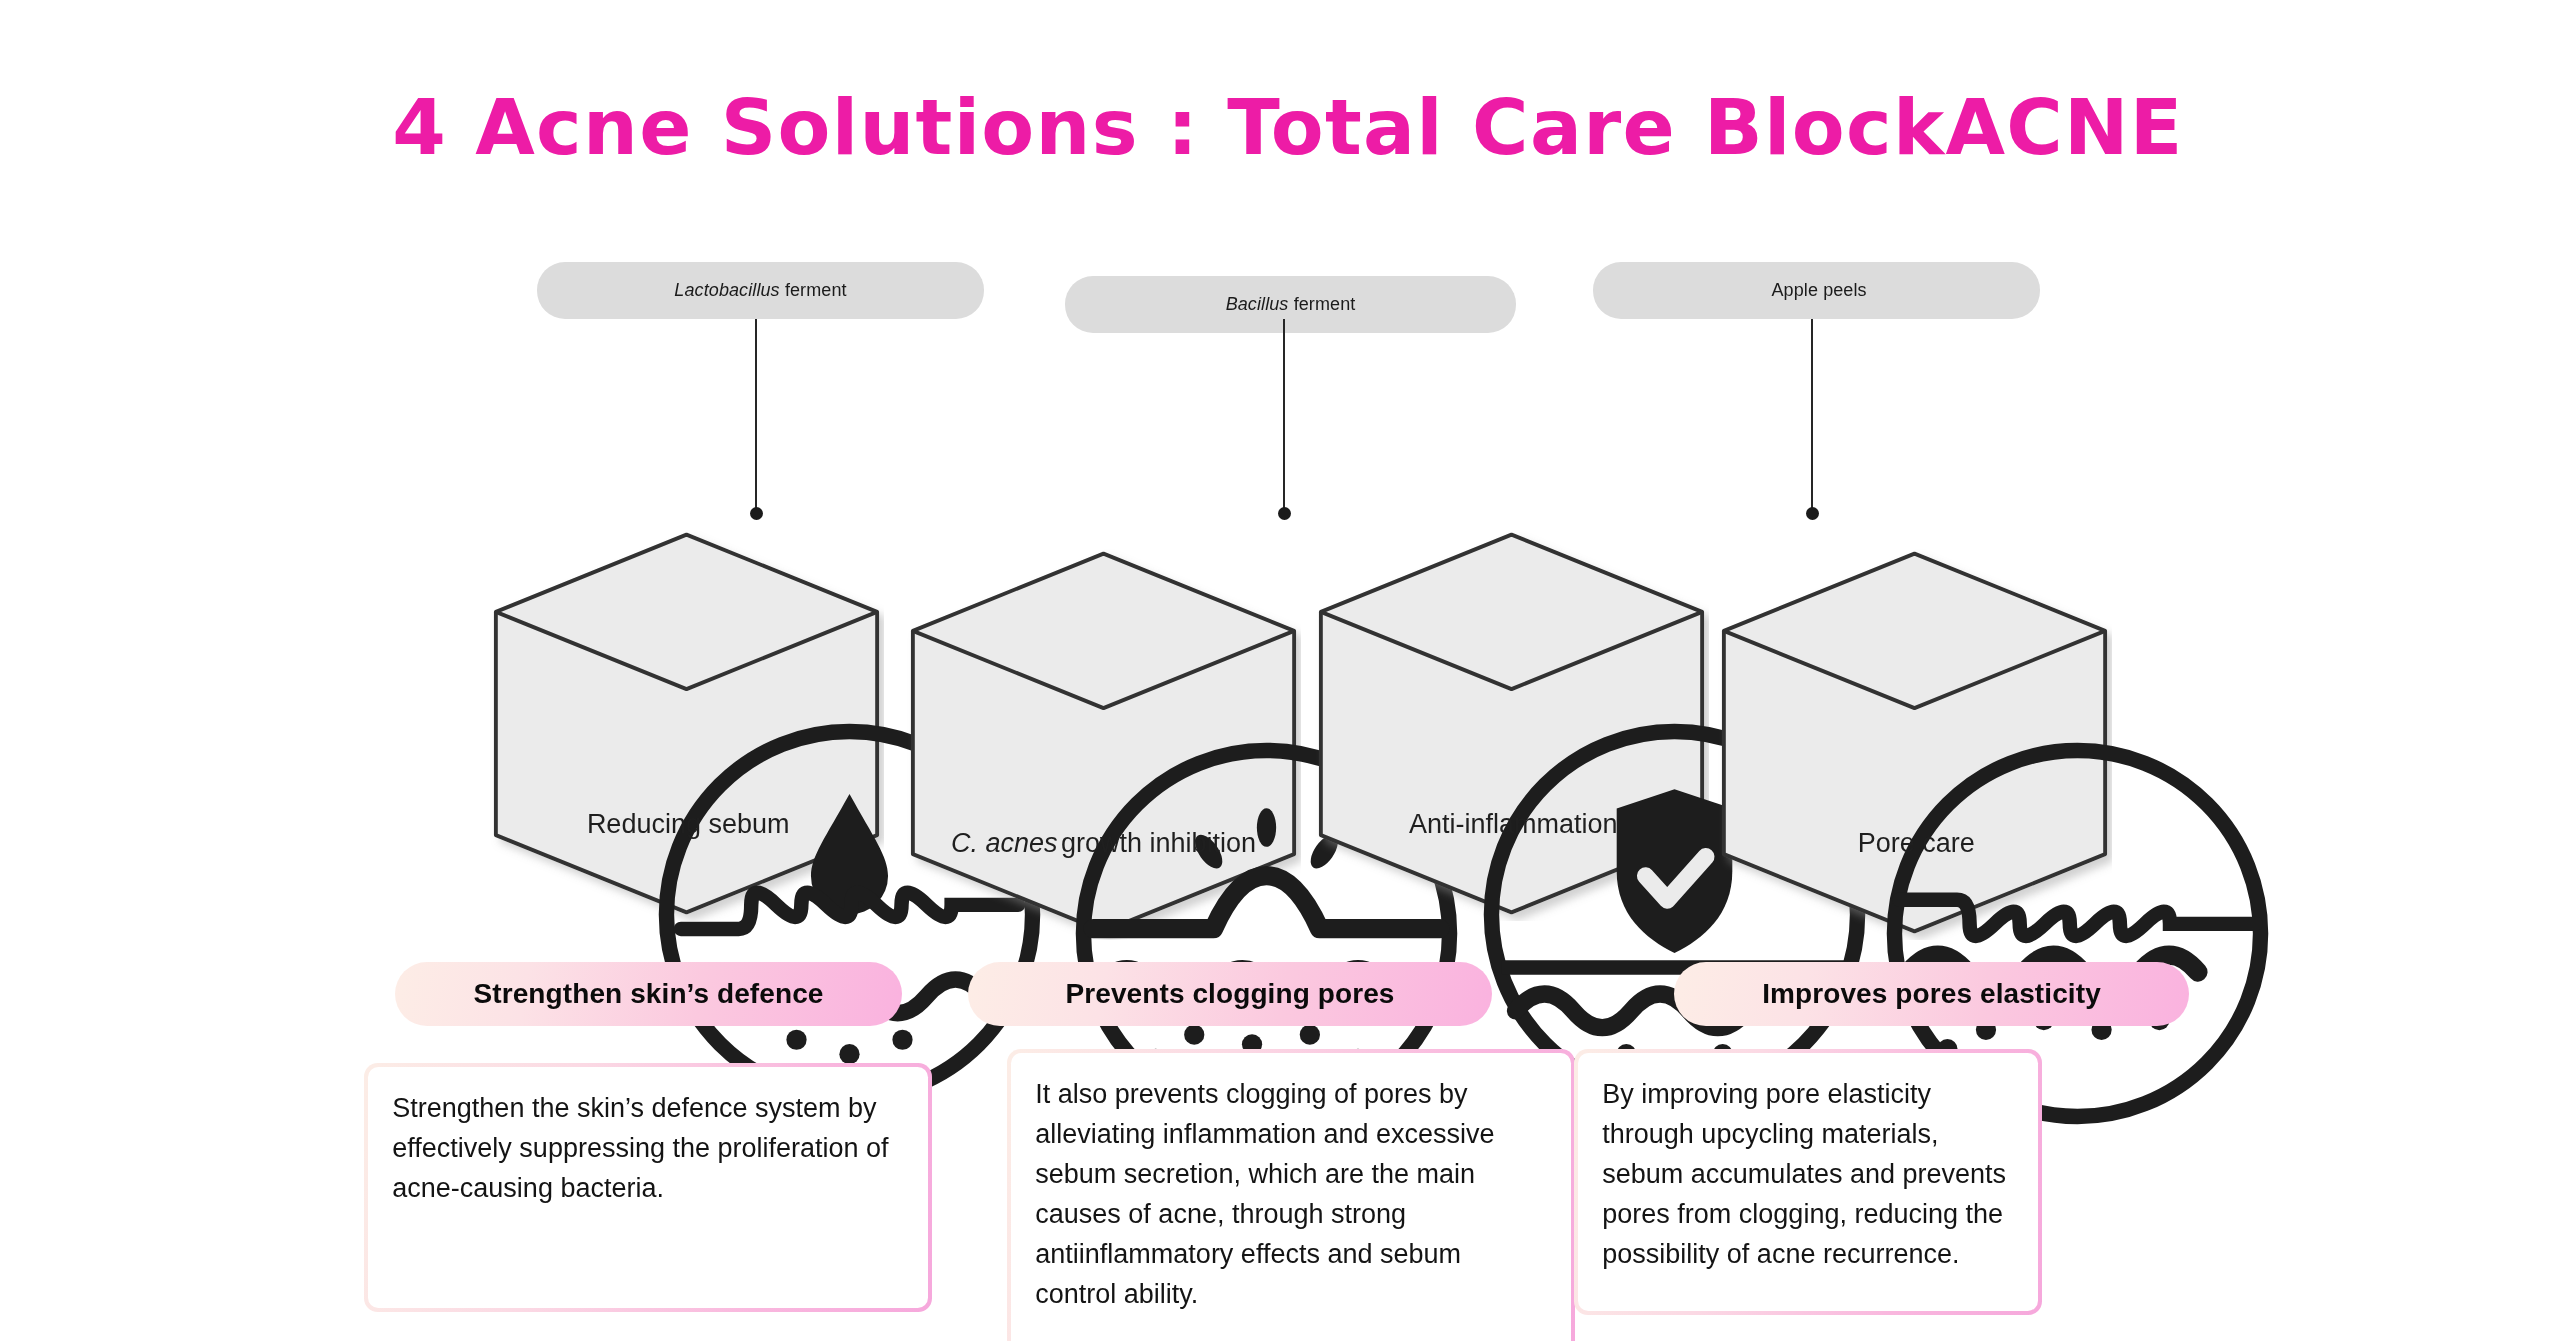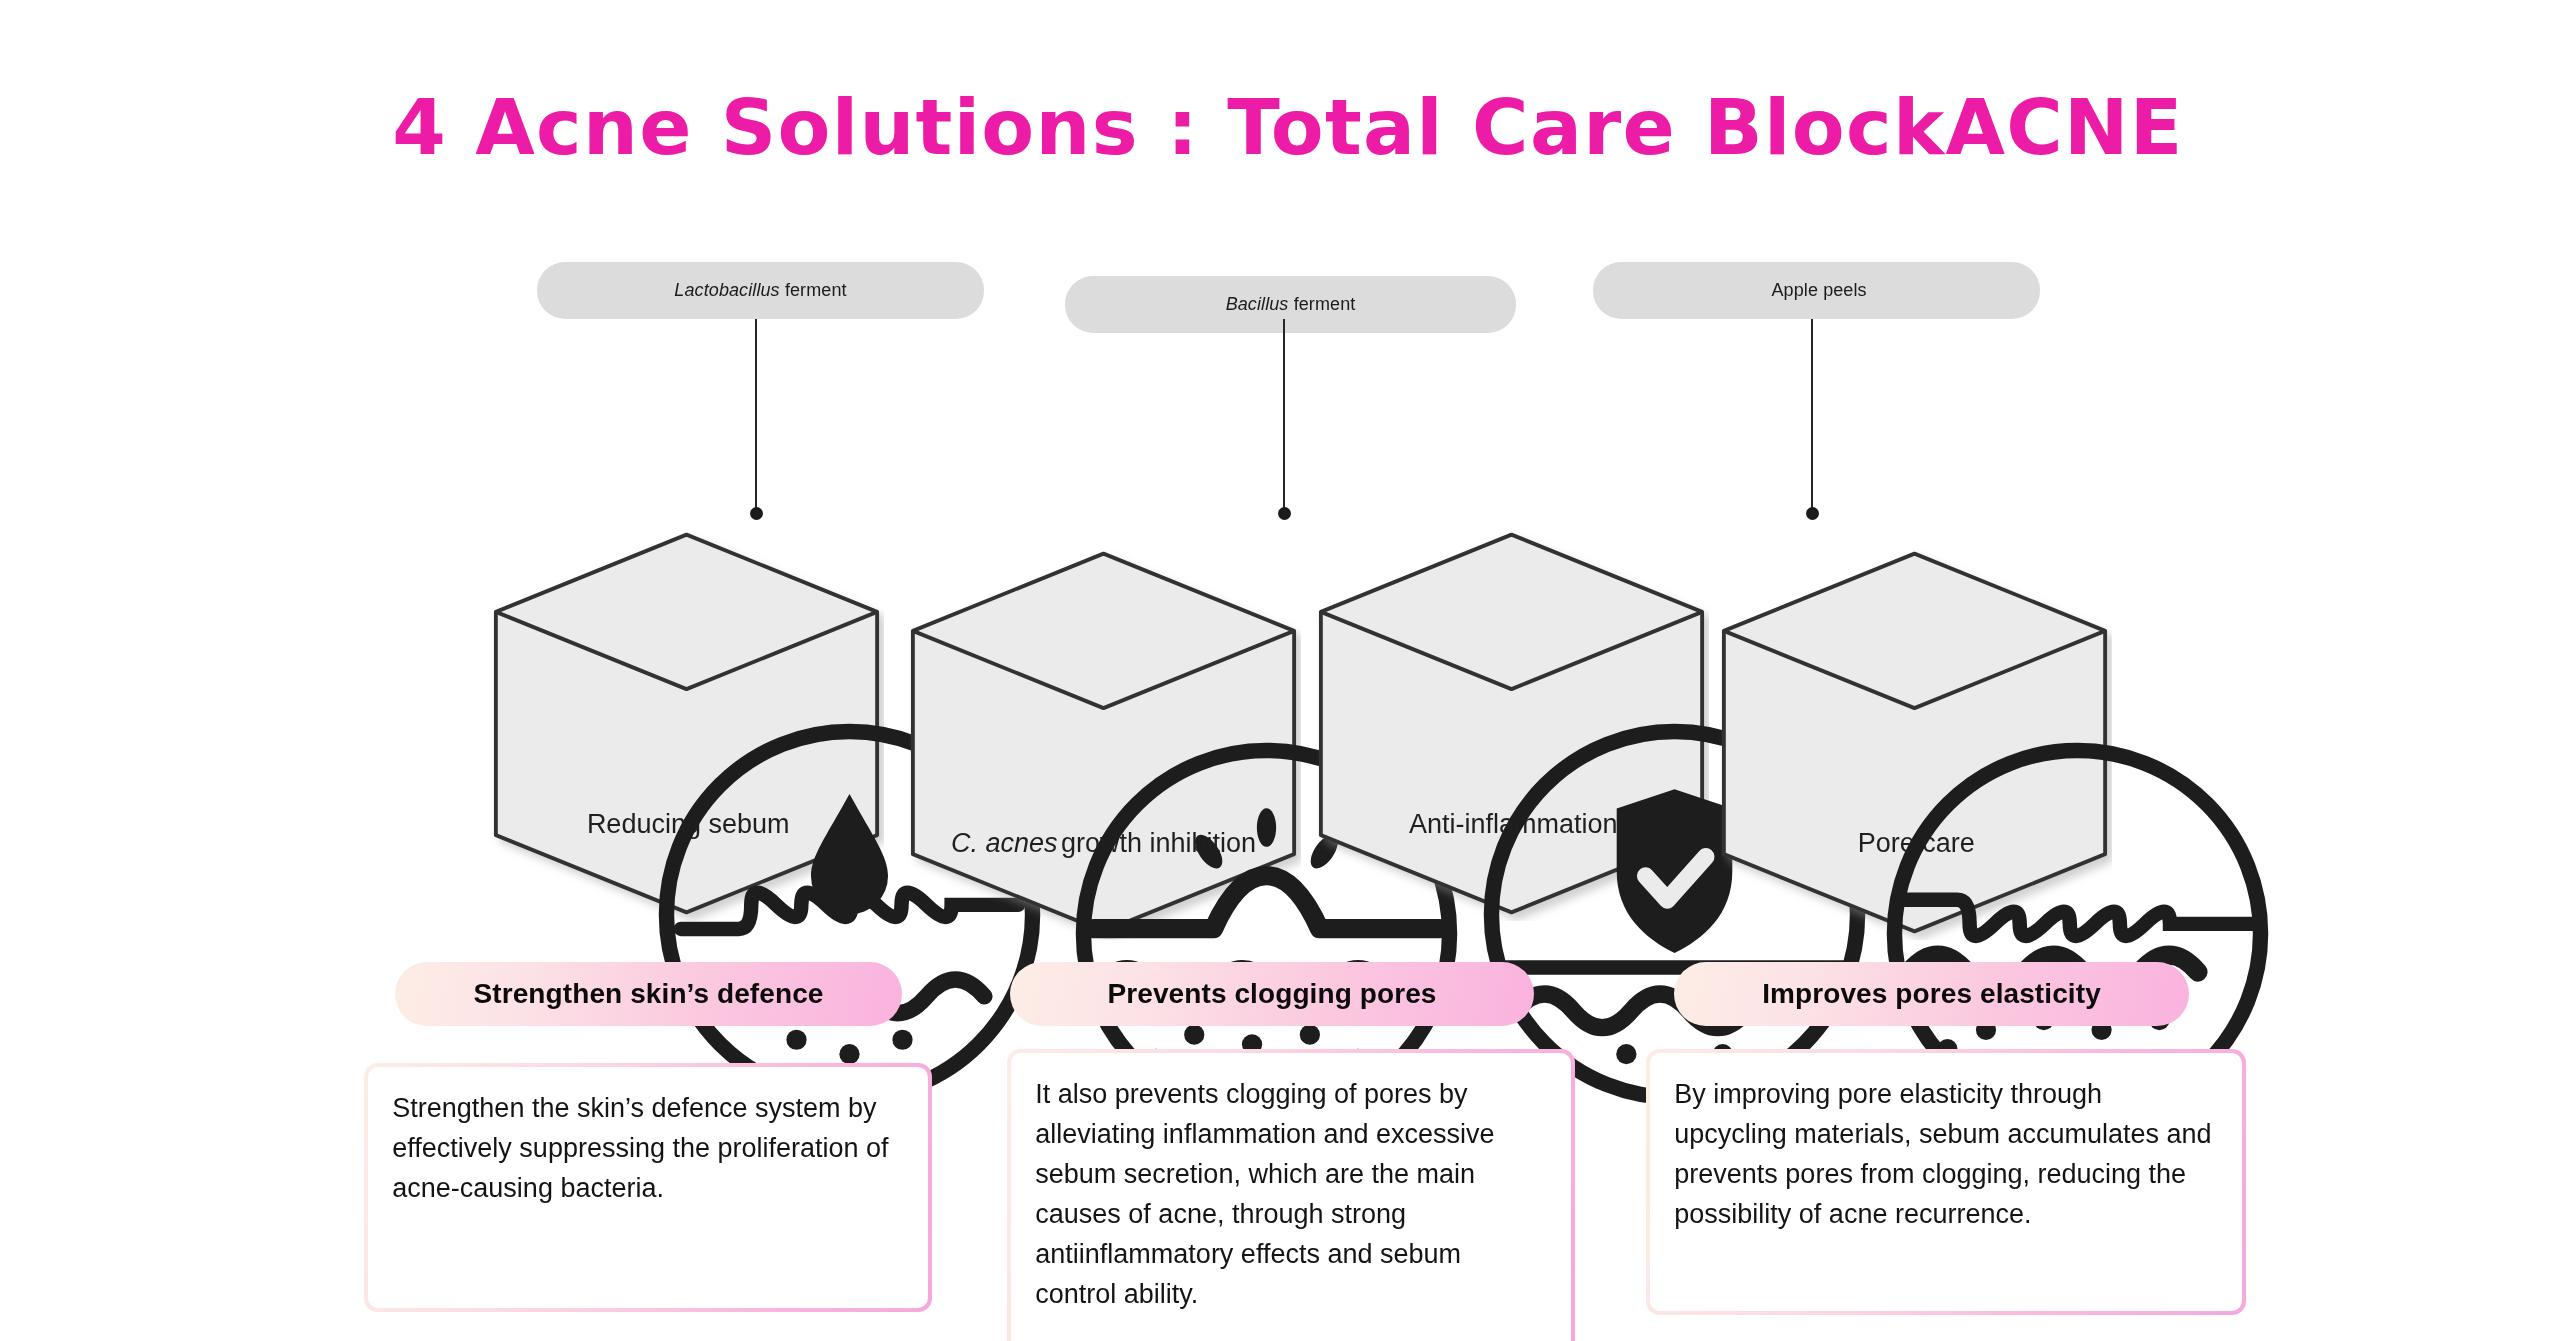--- a/index.html
+++ b/index.html
@@ -218,27 +218,27 @@
       <circle cx="58" cy="59" r="2.1" fill="#1d1d1d"></circle>
       <circle cx="14" cy="65" r="2.1" fill="#1d1d1d"></circle>
     </svg>
   </div>
   <div class="cube-label">
     <span class="it"></span><span>Pore care</span>
   </div>
 </div>
 
 <div class="ben-pill" style="left:395px; top:962px; width:507px;">Strengthen skin’s defence</div>
-<div class="ben-pill" style="left:1010px; top:962px; width:524px;">Prevents clogging pores</div>
+<div class="ben-pill" style="left:968px; top:962px; width:524px;">Prevents clogging pores</div>
 <div class="ben-pill" style="left:1674px; top:962px; width:515px;">Improves pores elasticity</div>
 
 <div class="desc-box" style="left:364px; top:1063px; width:568px; height:249px;">
   <div class="desc-inner">Strengthen the skin’s defence system by effectively suppressing the proliferation of acne-causing bacteria.</div>
 </div>
 
 <div class="desc-box" style="left:1007px; top:1049px; width:568px; height:328px;">
   <div class="desc-inner">It also prevents clogging of pores by alleviating inflammation and excessive sebum secretion, which are the main causes of acne, through strong antiinflammatory effects and sebum control ability.</div>
 </div>
 
-<div class="desc-box" style="left:1646px; top:1049px; width:600px; height:266px;">
+<div class="desc-box" style="left:1574px; top:1049px; width:468px; height:266px;">
   <div class="desc-inner">By improving pore elasticity through upcycling materials, sebum accumulates and prevents pores from clogging, reducing the possibility of acne recurrence.</div>
 </div>
 
 
 </body></html>

